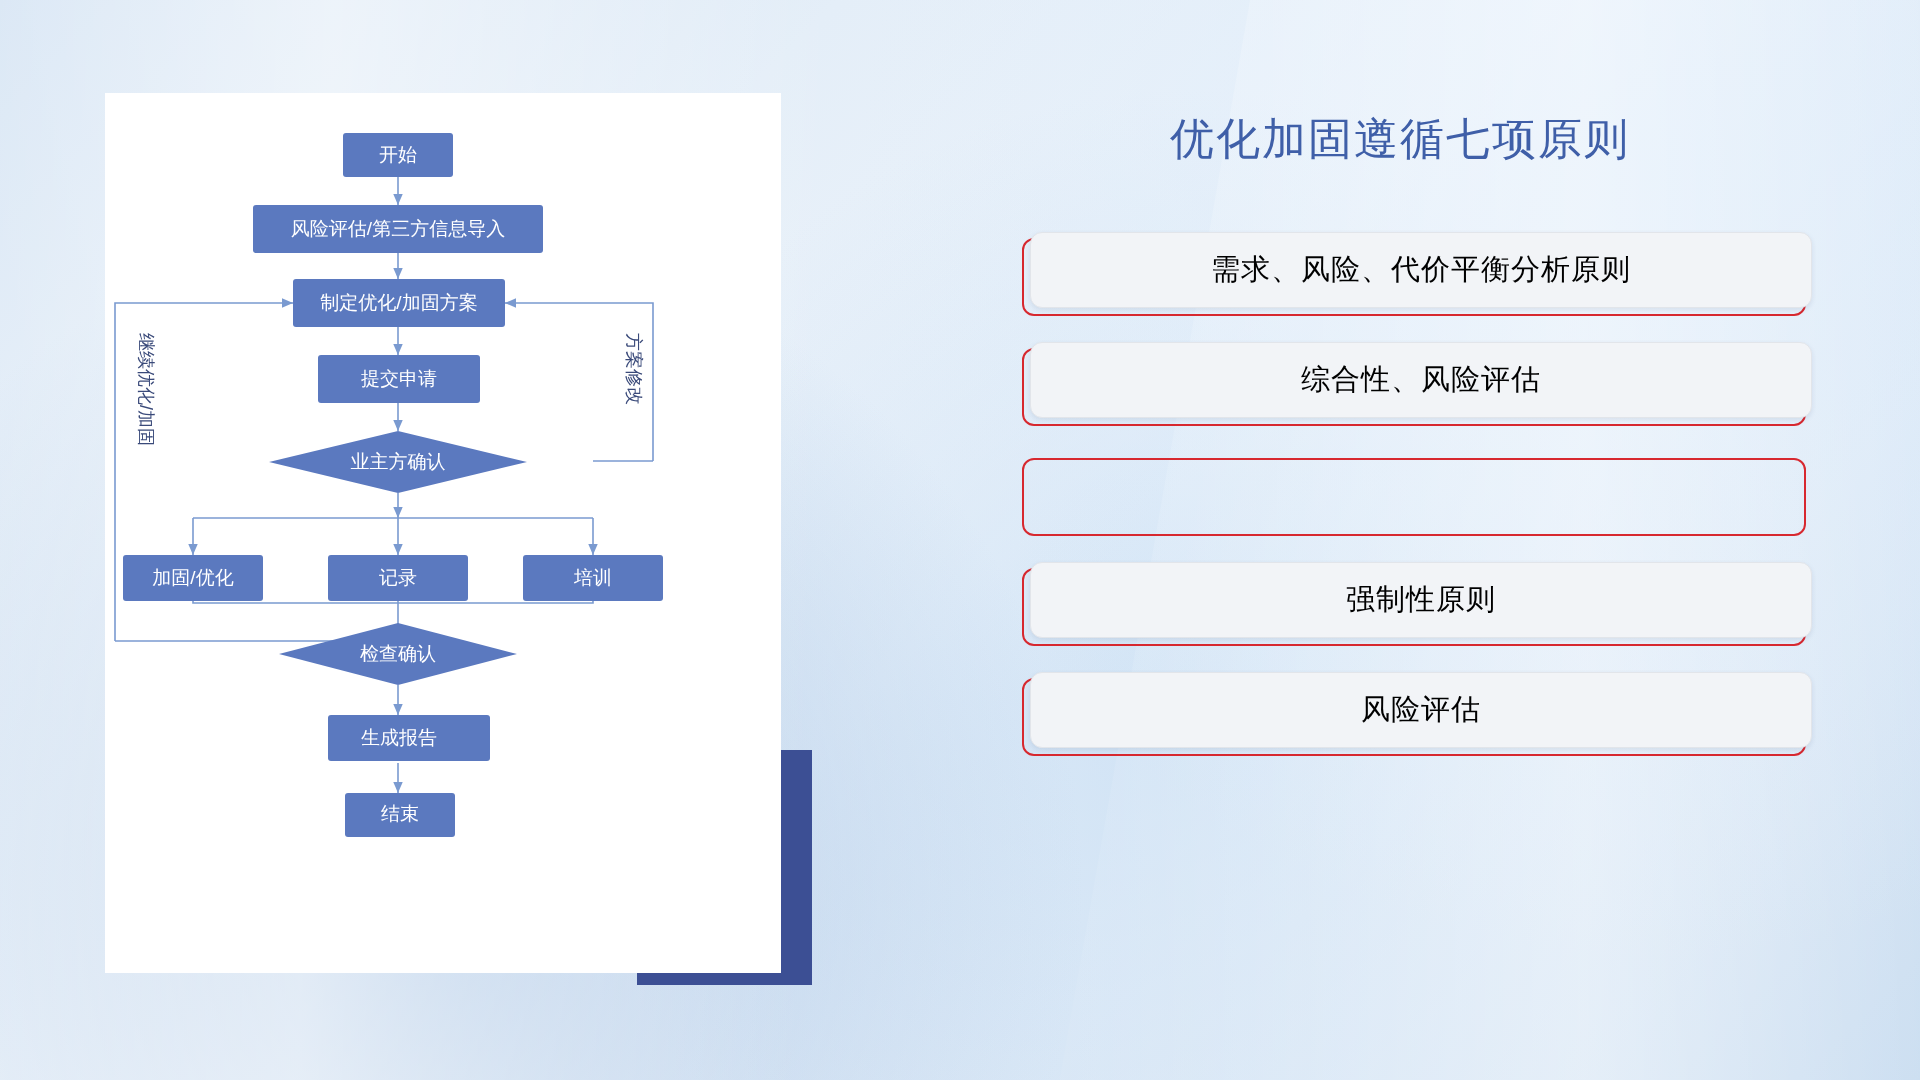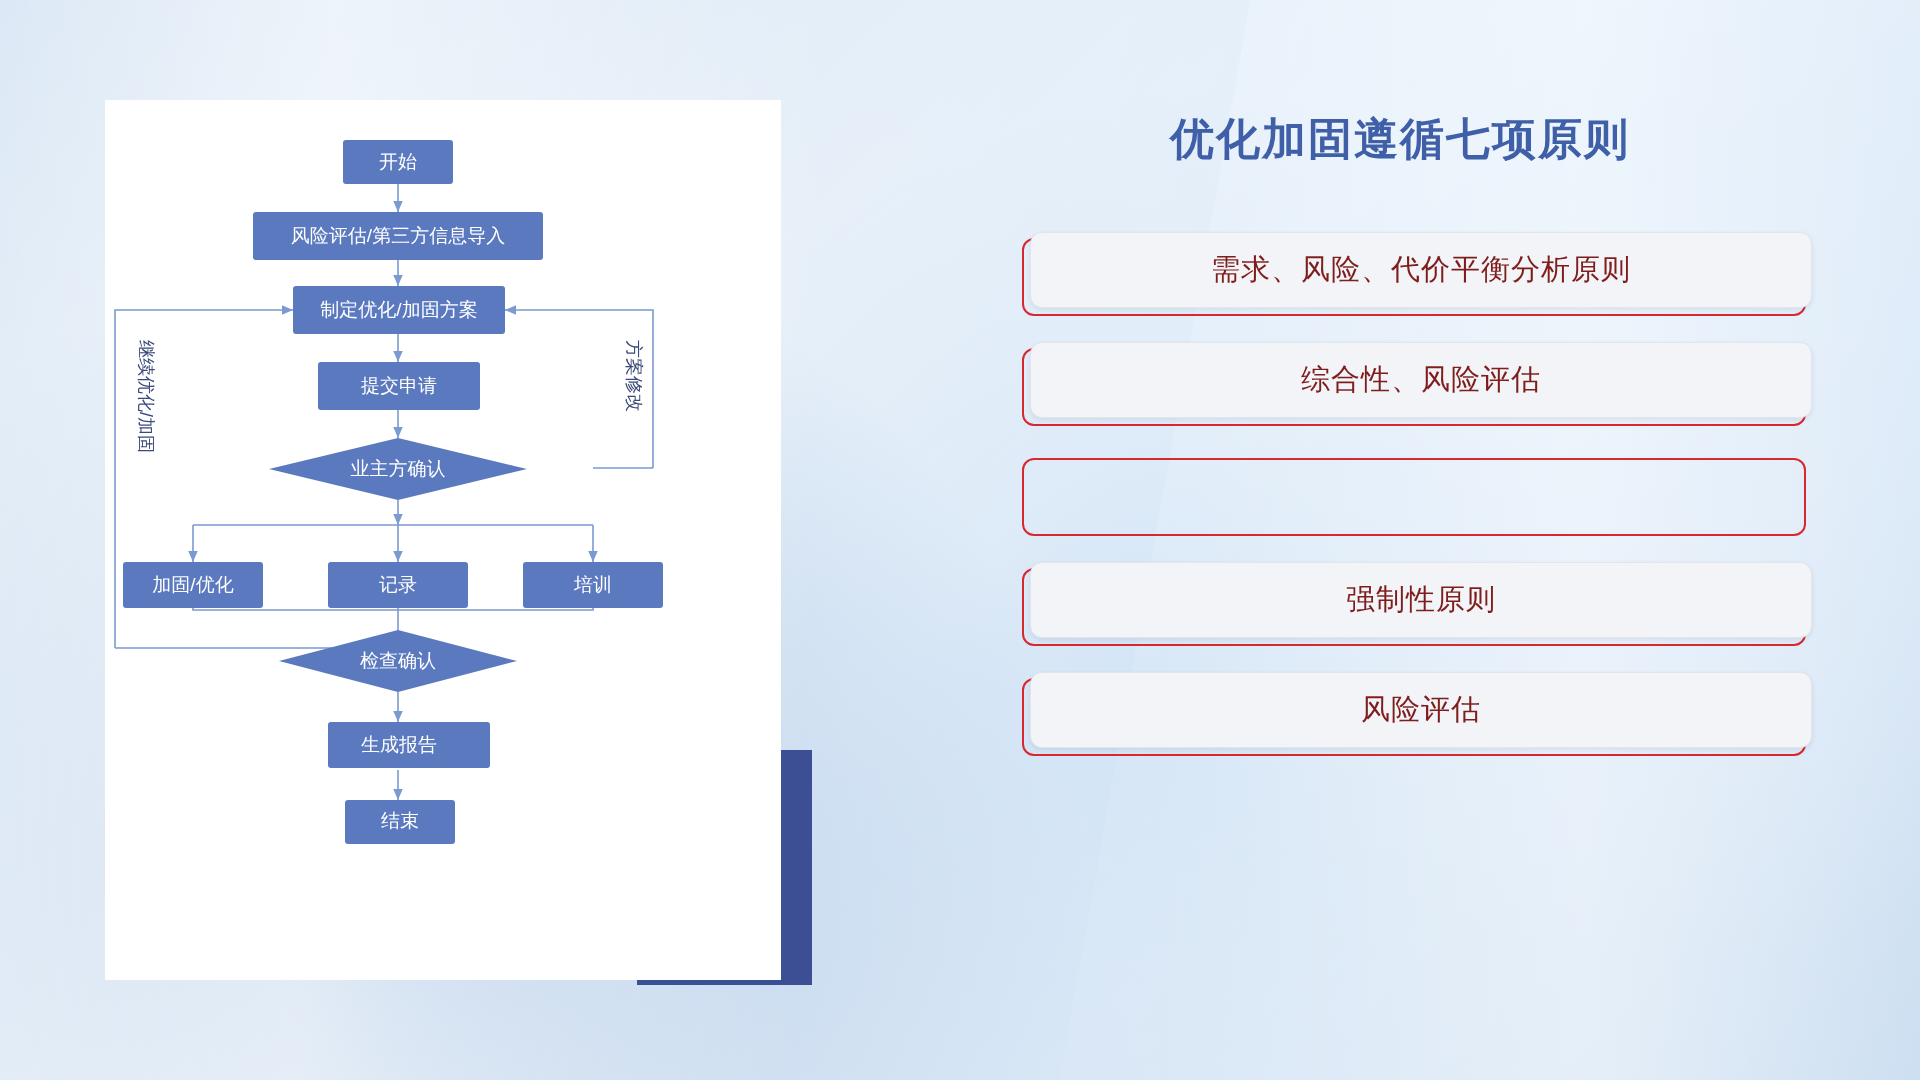--- a/index.html
+++ b/index.html
@@ -54,21 +54,21 @@
     top: 750px;
     width: 175px;
     height: 235px;
     background: #3c4f94;
     z-index: 1;
   }
 
   .flow-card {
     position: absolute;
     left: 105px;
-    top: 100px;
+    top: 93px;
     width: 676px;
     height: 880px;
     background: #ffffff;
     z-index: 2;
   }
 
   .flow-svg {
     position: absolute;
     left: 0;
     top: 0;
@@ -88,21 +88,21 @@
   }
 
   
   .right-title {
     position: absolute;
     left: 1040px;
     top: 110px;
     width: 720px;
     text-align: center;
     font-size: 44px;
-    font-weight: bold;
+    font-weight: normal;
     color: #3f5fa8;
     letter-spacing: 2px;
     z-index: 3;
   }
 
   .pill-list {
     position: absolute;
     left: 1022px;
     top: 232px;
     width: 790px;
@@ -131,21 +131,21 @@
     width: 780px;
     height: 74px;
     border-radius: 12px;
     background: #f2f4f7;
     border: 1px solid #e2e5ea;
     box-shadow: 0 2px 5px rgba(40,60,110,0.10);
     display: flex;
     align-items: center;
     justify-content: center;
     font-size: 29px;
-    color: #7f1d1d;
+    color: #000000;
     letter-spacing: 1px;
   }
 </style>
 </head>
 <body>
 
 <div id="stage">
 
   <div class="shadow-block"></div>
 

